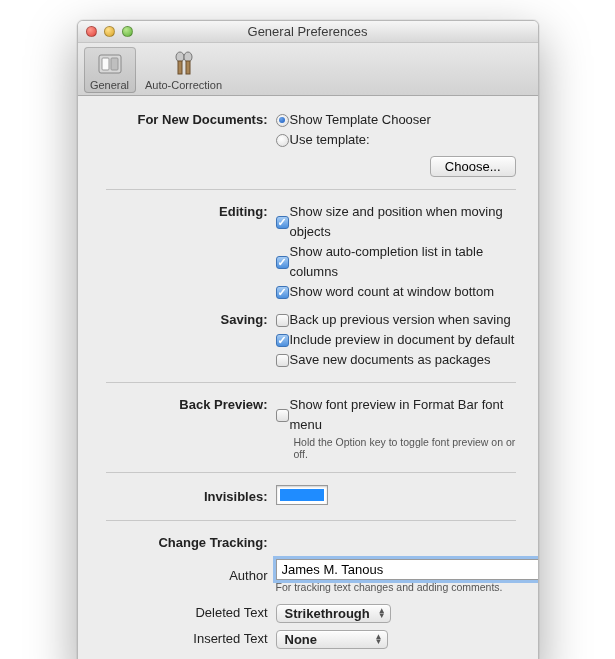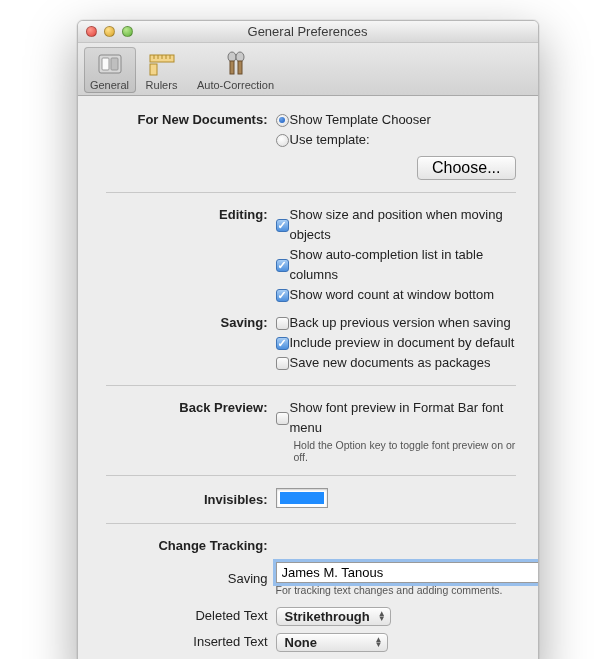--- a/index.html
+++ b/index.html
@@ -131,21 +131,21 @@
   hr.sep {
     border: none;
     border-top: 1px solid #c8c8c8;
     margin: 12px 0;
   }
   .mac-button {
     background: linear-gradient(#fdfdfd, #e4e4e4);
     border: 1px solid #a9a9a9;
     border-radius: 4px;
     padding: 2px 14px;
-    font-size: 16px;
+    font-size: 13px;
     box-shadow: 0 1px 0 #fff inset;
     margin-left: 20px;
   }
   .choose-row {
     display: flex; justify-content: flex-end; margin: 6px 0 2px;
   }
   .hint {
     font-size: 10.5px;
     color: #555;
     margin-top: 1px;
@@ -205,34 +205,20 @@
     <div class="tb-item selected">
       <div class="tb-icon">
         <svg width="26" height="24" viewBox="0 0 26 24">
             <rect x="2" y="3" width="22" height="18" rx="2" fill="#d8d8d8" stroke="#888"></rect>
             <rect x="5" y="6" width="7" height="12" rx="1" fill="#fafafa" stroke="#999"></rect>
             <rect x="14" y="6" width="7" height="12" rx="1" fill="#bfbfbf" stroke="#999"></rect>
           </svg>
       </div>
       <div>General</div>
     </div>
-    <div class="tb-item">
-      <div class="tb-icon">
-        <svg width="28" height="24" viewBox="0 0 28 24">
-            <rect x="2" y="3" width="24" height="7" fill="#f3d58b" stroke="#b08b2d"></rect>
-            <line x1="6" y1="3" x2="6" y2="7" stroke="#b08b2d"></line>
-            <line x1="10" y1="3" x2="10" y2="7" stroke="#b08b2d"></line>
-            <line x1="14" y1="3" x2="14" y2="7" stroke="#b08b2d"></line>
-            <line x1="18" y1="3" x2="18" y2="7" stroke="#b08b2d"></line>
-            <line x1="22" y1="3" x2="22" y2="7" stroke="#b08b2d"></line>
-            <rect x="2" y="12" width="7" height="11" fill="#f3d58b" stroke="#b08b2d"></rect>
-          </svg>
-      </div>
-      <div>Rulers</div>
-    </div>
     <div class="tb-item wider">
       <div class="tb-icon">
         <svg width="24" height="26" viewBox="0 0 24 26">
             <ellipse cx="8" cy="6" rx="4" ry="5" fill="#c9c9c9" stroke="#777"></ellipse>
             <rect x="6" y="10" width="4" height="13" fill="#a88455" stroke="#6b4f2e"></rect>
             <ellipse cx="16" cy="6" rx="4" ry="5" fill="#c9c9c9" stroke="#777"></ellipse>
             <rect x="14" y="10" width="4" height="13" fill="#a88455" stroke="#6b4f2e"></rect>
           </svg>
       </div>
       <div>Auto-Correction</div>
@@ -321,21 +307,21 @@
     </div>
 
     <hr class="sep">
 
     <div class="row">
       <div class="label">Change Tracking:</div>
       <div class="field"></div>
     </div>
 
     <div class="row" style="margin-top:6px;align-items:center;">
-      <div class="label" style="font-weight:normal;">Saving</div>
+      <div class="label" style="font-weight:normal;">Author</div>
       <div class="field">
         <input class="text-input" type="text" value="James M. Tanous" style="">
         <div class="hint">For tracking text changes and adding comments.</div>
       </div>
     </div>
 
     <div class="row" style="margin-top:10px;align-items:center;">
       <div class="label" style="font-weight:normal;">Deleted Text</div>
       <div class="field">
         <div class="select">

